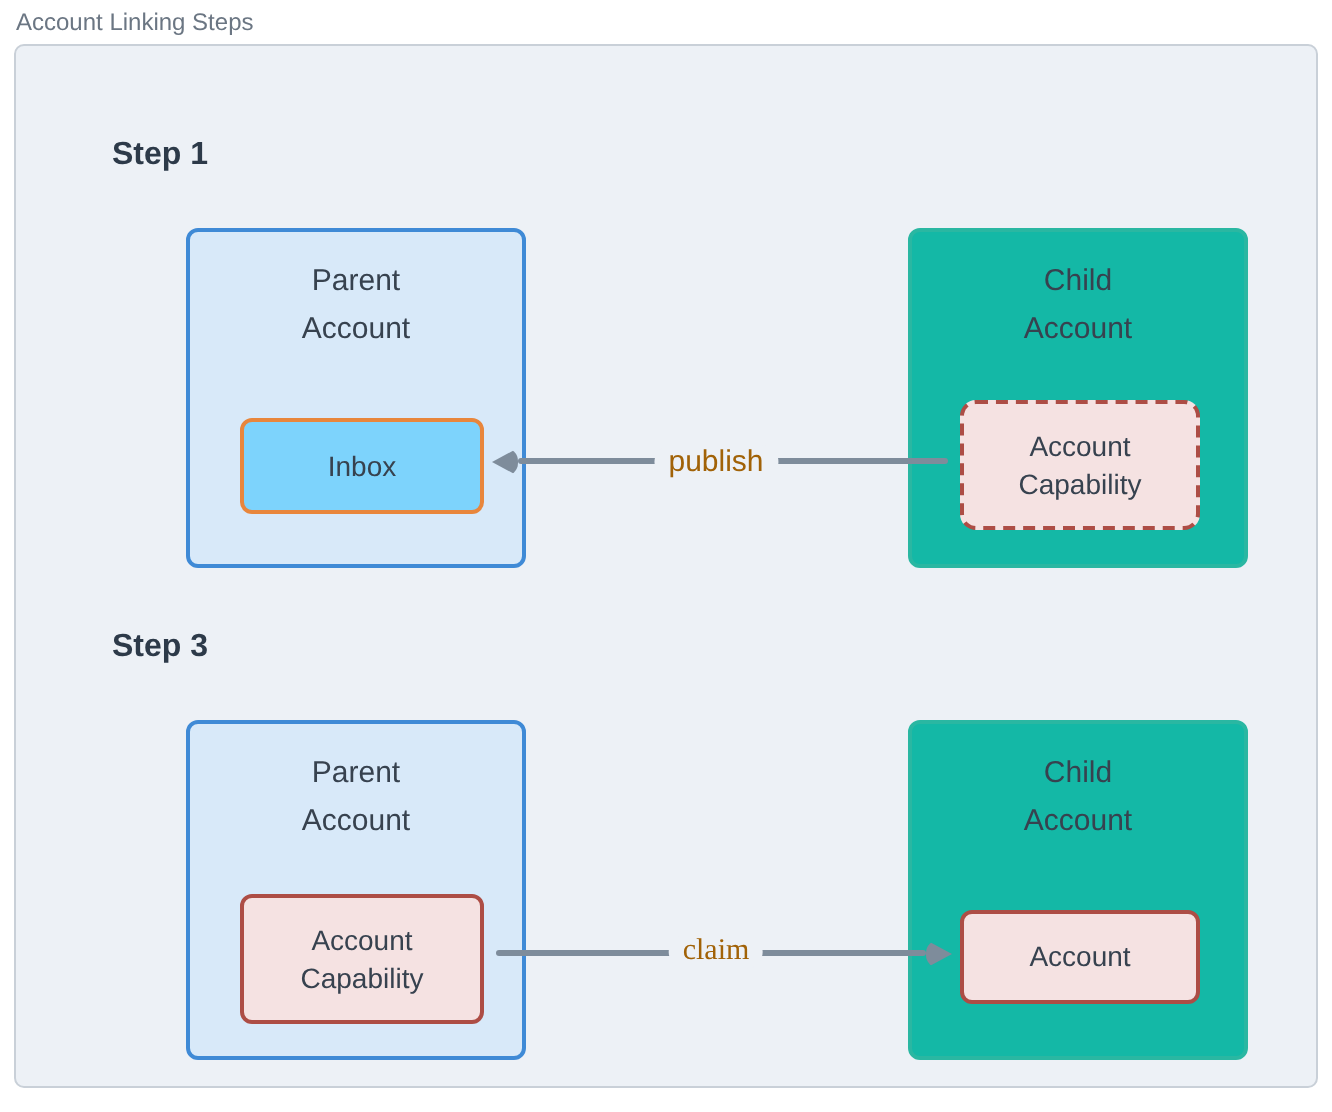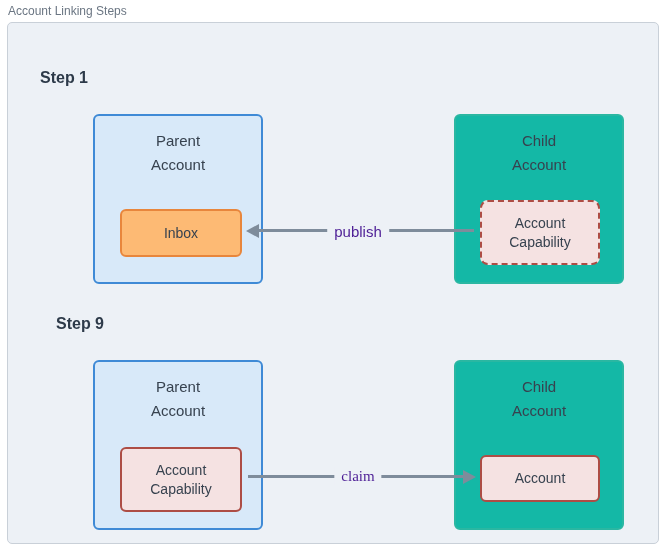--- a/index.html
+++ b/index.html
@@ -1,15 +1,15 @@
 <!DOCTYPE html>
 <html><head>
 <meta charset="utf-8">
 <style>
-  * { margin: 0; padding: 0; box-sizing: border-box; }
+  * { margin: 0; padding: 0; box-sizing: border-box; border-radius: 11px; }
   html, body { background: #ffffff; }
   body { font-family: "Liberation Sans", sans-serif; }
 
   .stage {
     position: relative;
     width: 666px;
     height: 556px;
     background: #ffffff;
     overflow: hidden;
     color: #37424f;
@@ -34,21 +34,21 @@
     border: 1px solid #c9d0d8;
     border-radius: 5px;
   }
 
   .step-label {
     position: absolute;
     font-size: 16px;
     font-weight: 700;
     color: #2d3a49;
   }
-  .step-label.s1 { left: 32px; top: 46px; }
+  .step-label.s1 { left: 48px; top: 46px; }
   .step-label.s2 { left: 48px; top: 292px; }
 
   .account-box {
     position: absolute;
     width: 170px;
     height: 170px;
     border-radius: 6px;
     z-index: 1;
   }
   .account-box.parent { background: #d8e9f9; border: 2px solid #3f8ad6; }
@@ -72,21 +72,21 @@
     display: flex;
     align-items: center;
     justify-content: center;
     text-align: center;
     white-space: pre-line;
     font-size: 14px;
     line-height: 19px;
     color: #37424f;
     border-radius: 6px;
   }
-  .inner-node.orange { background: #fdba74; border: 2px solid #e8863c; }
+  .inner-node.orange { background: #7dd3fc; border: 2px solid #e8863c; }
   .inner-node.red    { background: #f5e2e2; border: 2px solid #ad4d45; }
   .inner-node.red-dashed {
     background: #f5e2e2;
     border: 2px dashed #ad4d45;
     border-radius: 8px;
   }
 
   .node-inbox        { left: 25px; top: 93px; width: 122px; height: 48px; }
   .node-cap-dashed   { left: 24px; top: 84px; width: 120px; height: 65px; }
   .node-cap-solid    { left: 25px; top: 85px; width: 122px; height: 65px; }
@@ -113,21 +113,21 @@
     border-top: 7px solid transparent;
     border-bottom: 7px solid transparent;
     border-left: 13px solid #7e8c9b;
   }
   .edge-label {
     position: absolute;
     transform: translate(-50%, -50%);
     background: #edf1f6;
     padding: 0 7px;
     font-size: 15px;
-    color: #4c1d95;
+    color: #a16207;
     z-index: 6;
     white-space: nowrap;
     text-align: right;
   }
 
   .line1 { left: 251px; top: 206px; width: 215px; }
   .head1 { left: 238px; top: 201px; }
   .label1 { left: 350px; top: 208px; }
 
   .line2 { left: 240px; top: 452px; width: 215px; }
@@ -155,21 +155,21 @@
       <div class="box-title">Child
 Account</div>
       <div class="inner-node red-dashed node-cap-dashed">Account
 Capability</div>
     </div>
 
     <div class="edge-line line1"></div>
     <div class="edge-head point-left head1"></div>
     <div class="edge-label label1">publish</div>
 
-    <div class="step-label s2">Step 9</div>
+    <div class="step-label s2">Step 3</div>
 
     <div class="account-box parent left s2">
       <div class="box-title">Parent
 Account</div>
       <div class="inner-node red node-cap-solid">Account
 Capability</div>
     </div>
 
     <div class="account-box child right s2">
       <div class="box-title">Child

